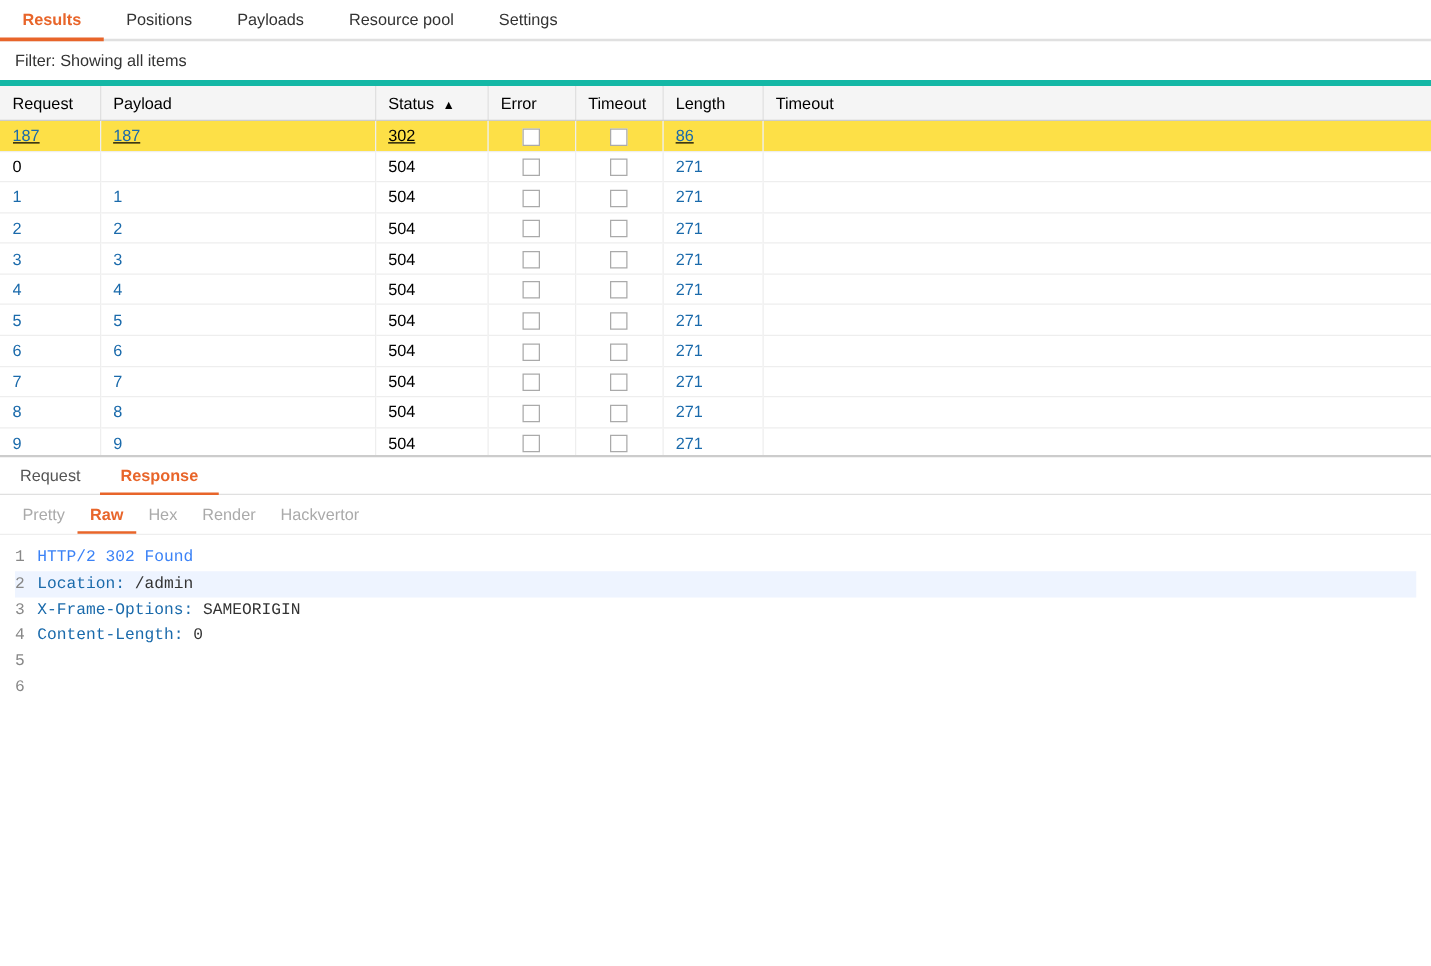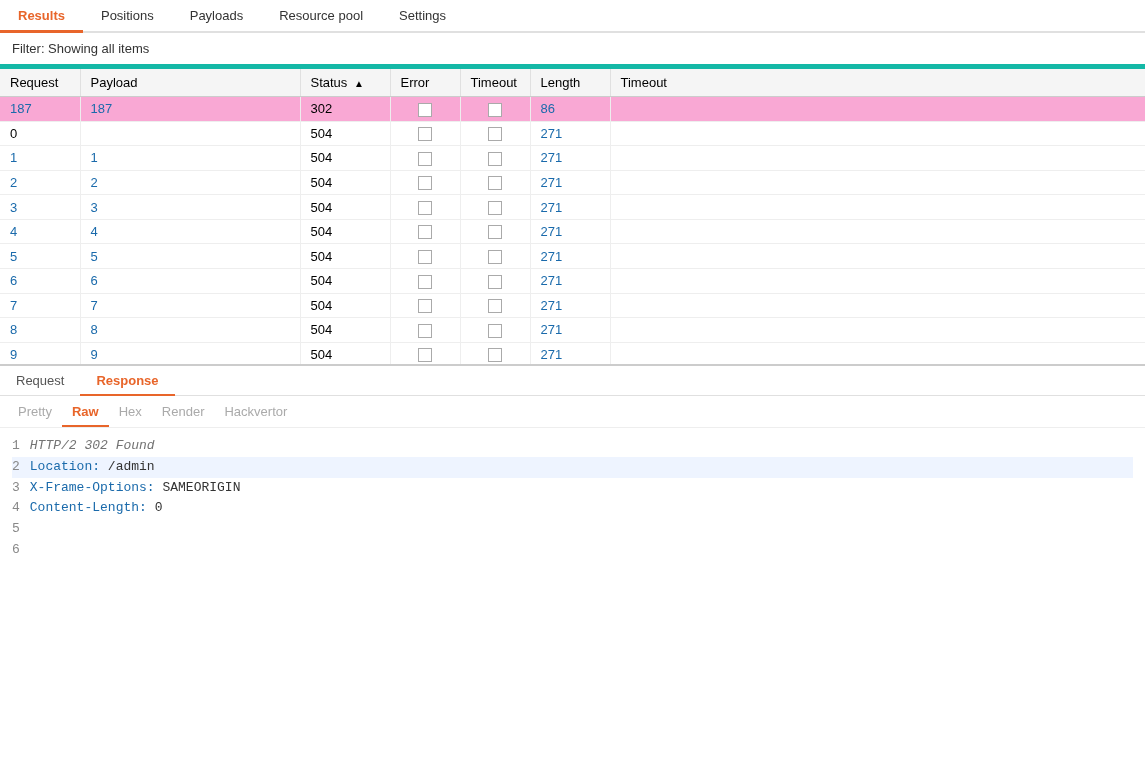--- a/index.html
+++ b/index.html
@@ -47,21 +47,21 @@
       background: #f5f5f5;
       padding: 6px 10px;
       text-align: left;
       border-bottom: 1px solid #ccc;
       border-right: 1px solid #e0e0e0;
       font-weight: normal;
       white-space: nowrap;
     }
     .results-table thead th:last-child { border-right: none; }
     .results-table tbody tr { border-bottom: 1px solid #eee; }
-    .results-table tbody tr.highlighted { background: #f9a8d4; }
+    .results-table tbody tr.highlighted { background: #fde047; text-decoration: underline; }
     .results-table tbody td {
       padding: 4px 10px;
       border-right: 1px solid #eee;
       white-space: nowrap;
     }
     .results-table tbody td:last-child { border-right: none; }
     .link-blue { color: #1a6aab; }
     .status-arrow { font-size: 10px; margin-left: 3px; }
 
     
@@ -125,21 +125,21 @@
     }
 
     .response-content {
       padding: 8px 12px;
       font-family: 'Courier New', monospace;
       font-size: 13px;
       line-height: 1.6;
       background: #fff;
     }
     .line-num { color: #888; margin-right: 10px; user-select: none; }
-    .http-status { color: #737373; font-style: italic; }
+    .http-status { color: #3b82f6; }
     .header-key { color: #1a6aab; }
     .header-val { color: #333; }
     .line-highlighted { background: #eef4ff; }
 
     .col-request { width: 80px; }
     .col-payload { width: 220px; }
     .col-status { width: 90px; }
     .col-error { width: 70px; text-align: center; margin-left: 48px; }
     .col-timeout { width: 70px; text-align: center; }
     .col-length { width: 80px; }

